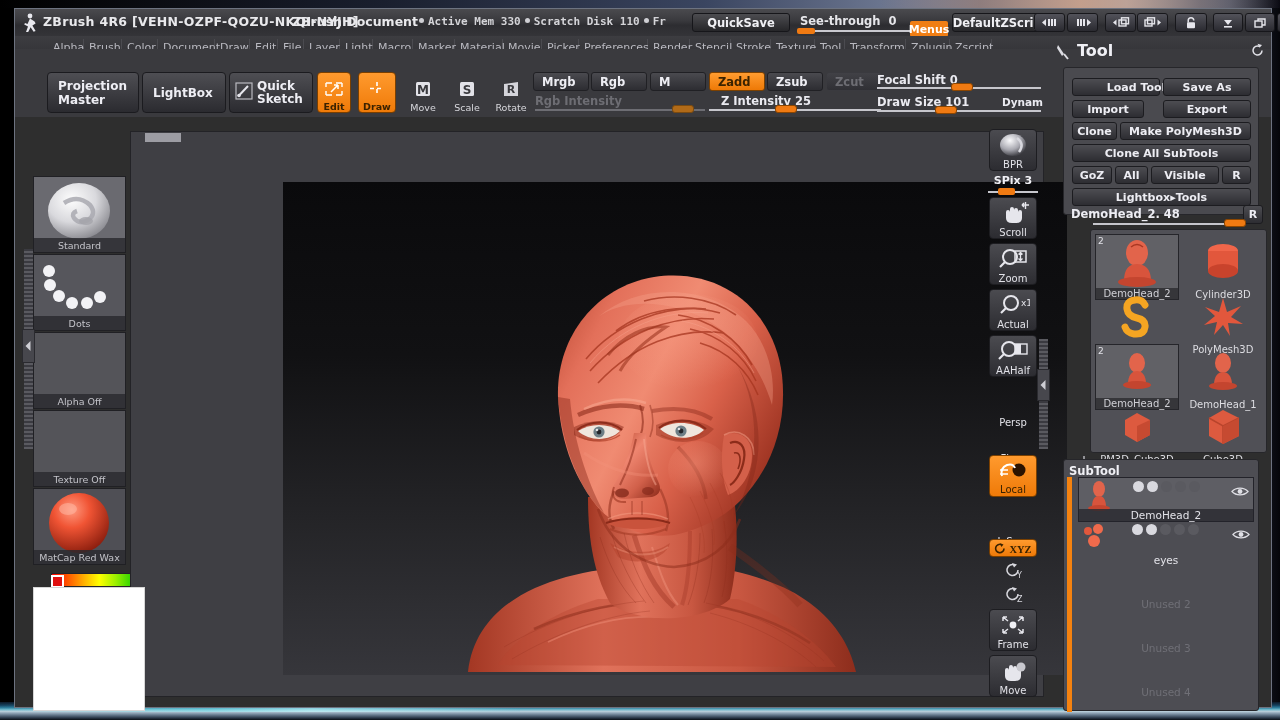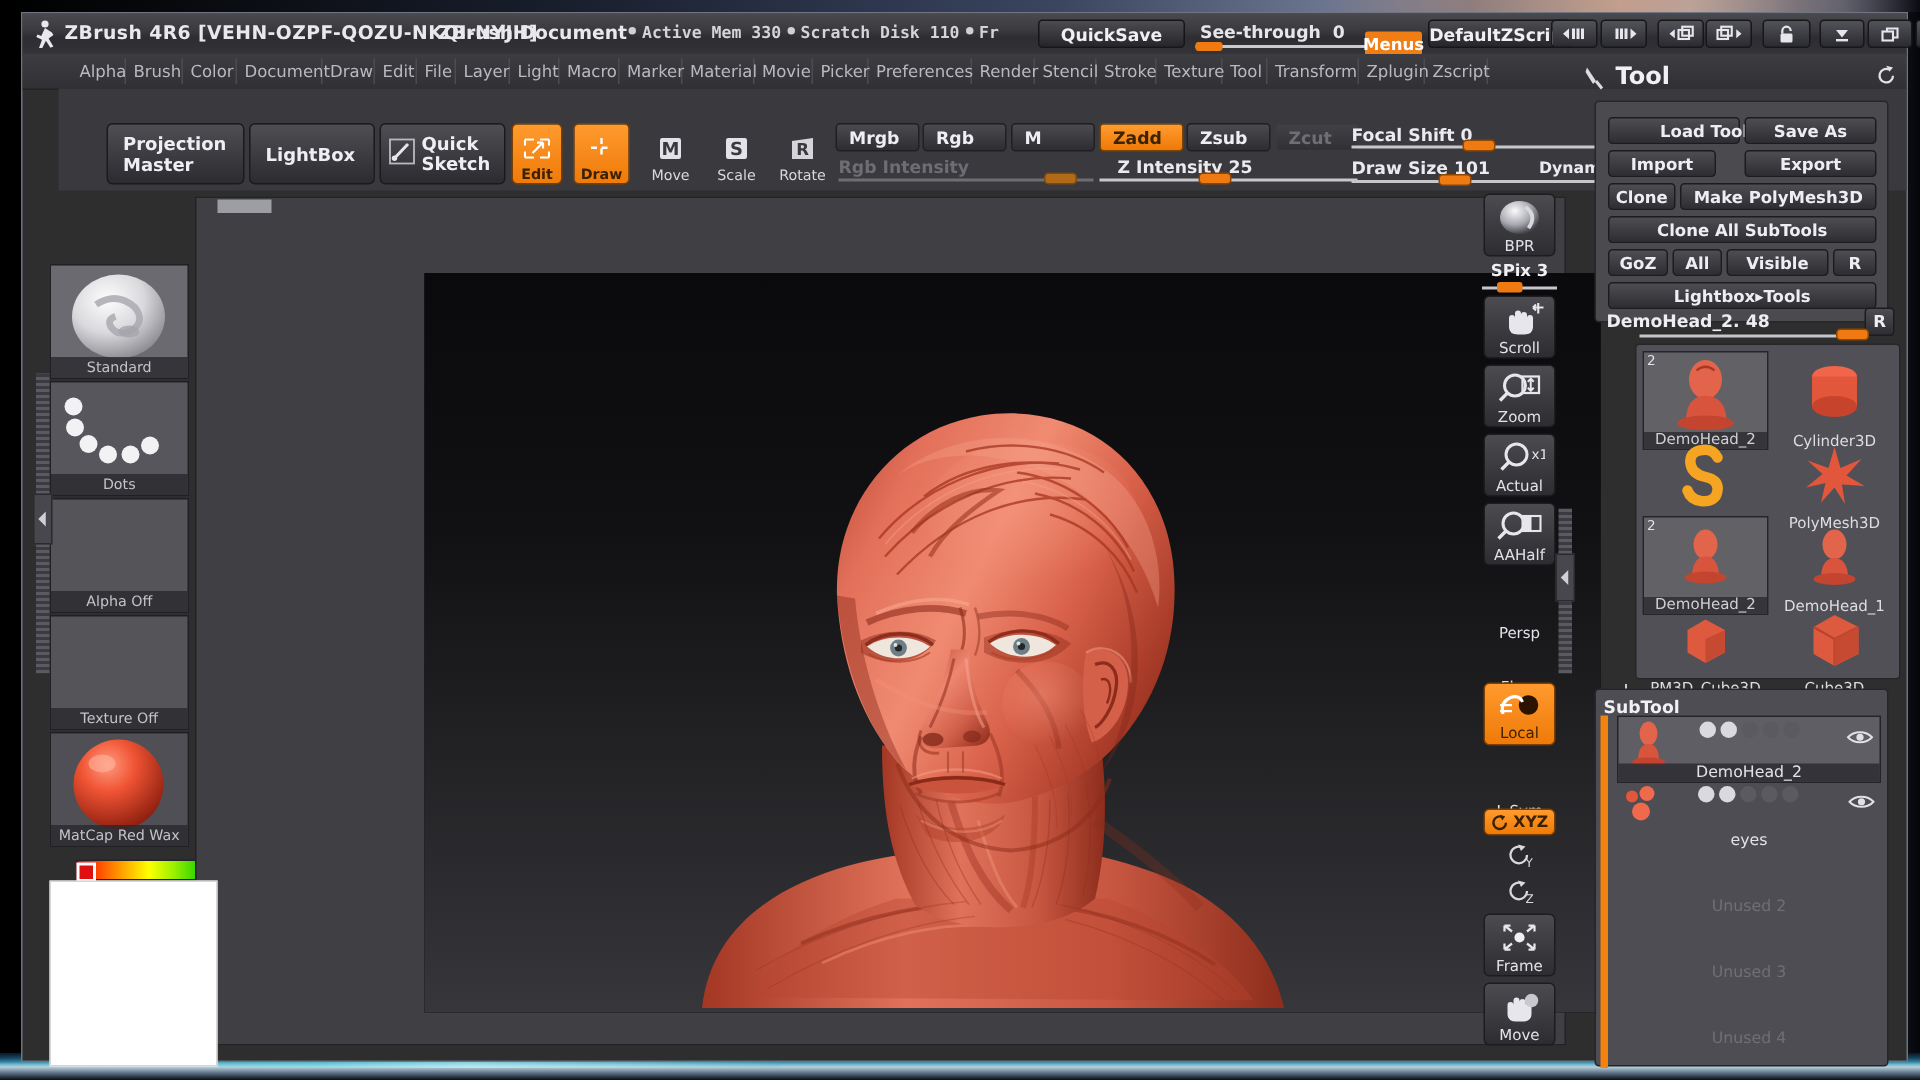--- a/index.html
+++ b/index.html
@@ -53,21 +53,21 @@
   .menubar{position:absolute;left:0;top:27px;right:0;height:23px;
      background:linear-gradient(180deg,#3d3d41,#313135);border-bottom:1px solid #232326;}
   .menu-item{position:absolute;top:3px;height:17px;padding:0 5px;font-size:11px;color:#b9b9c0;
      display:flex;align-items:center;border-right:1px solid #4b4b50;box-sizing:border-box;white-space:nowrap;}
 
   
   .coords{position:absolute;left:32px;top:55px;font-size:11.5px;font-weight:bold;color:#ededf2;
      font-family:"DejaVu Sans Mono",monospace;letter-spacing:-.2px;}
 
   
-  .toolbar{position:absolute;left:0;top:50px;right:0;height:68px;background:#3a3a3e;margin-left:24px;}
+  .toolbar{position:absolute;left:0;top:40px;right:0;height:68px;background:#3a3a3e;}
   .tbig{position:absolute;top:23px;height:41px;border:1px solid #1b1b1f;border-radius:4px;
      background:linear-gradient(180deg,#4e4e53,#2b2b30);color:#eeeef4;font-size:12px;font-weight:bold;
      display:flex;align-items:center;box-sizing:border-box;}
   .tbig.orange{background:linear-gradient(180deg,#ff9a2e,#ef7a08);color:#3a2200;border-color:#7a3f00;}
   .ic-btn{position:absolute;top:23px;height:41px;width:40px;display:flex;flex-direction:column;
      align-items:center;justify-content:flex-end;color:#ddd;font-size:9.5px;}
   .mini-lbl{font-size:9.5px;color:#d8d8dd;}
 
   .seg{position:absolute;height:19px;border:1px solid #202024;border-radius:3px;
      background:linear-gradient(180deg,#4a4a4f,#2d2d32);color:#eeeef4;font-size:11.5px;font-weight:bold;
@@ -682,21 +682,21 @@
         <svg width="36" height="16" viewBox="0 0 36 16" style="margin-top:1px;">
           <path d="M18 1 V13" stroke="#d8d8de" stroke-width="1.4"></path>
           <path d="M3 8 h10 M13 8 l-3 -3 M13 8 l-3 3" stroke="#e6e6ec" stroke-width="1.7" fill="none"></path>
           <path d="M33 8 h-10 M23 8 l3 -3 M23 8 l3 3" stroke="#e6e6ec" stroke-width="1.7" fill="none"></path>
           <path d="M3 12 h30" stroke="#d8d8de" stroke-width="1.2"></path>
         </svg>
         <span class="rlbl">L.Sym</span>
       </div>
 
       <div class="rbtn on" style="height:18px;margin-top:3px;justify-content:center;">
-        <span style="display:flex;align-items:flex-start;gap:2px;">
+        <span style="display:flex;align-items:flex-end;gap:2px;font-family:Liberation Serif, serif;">
           <svg width="13" height="13" viewBox="0 0 13 13">
                 <path d="M10 6.5 a4.2 4.2 0 1 1 -2.4 -3.8" fill="none" stroke="#3a2200" stroke-width="1.6"></path>
                 <path d="M6 1.2 L9.5 2.4 L7.4 5" fill="#3a2200"></path>
               </svg>
           <span style="font-size:10.5px;font-weight:bold;color:#3a2200;">XYZ</span>
         </span>
       </div>
 
       <div class="rbtn flat" style="height:20px;">
         <svg width="22" height="18" viewBox="0 0 22 18">

